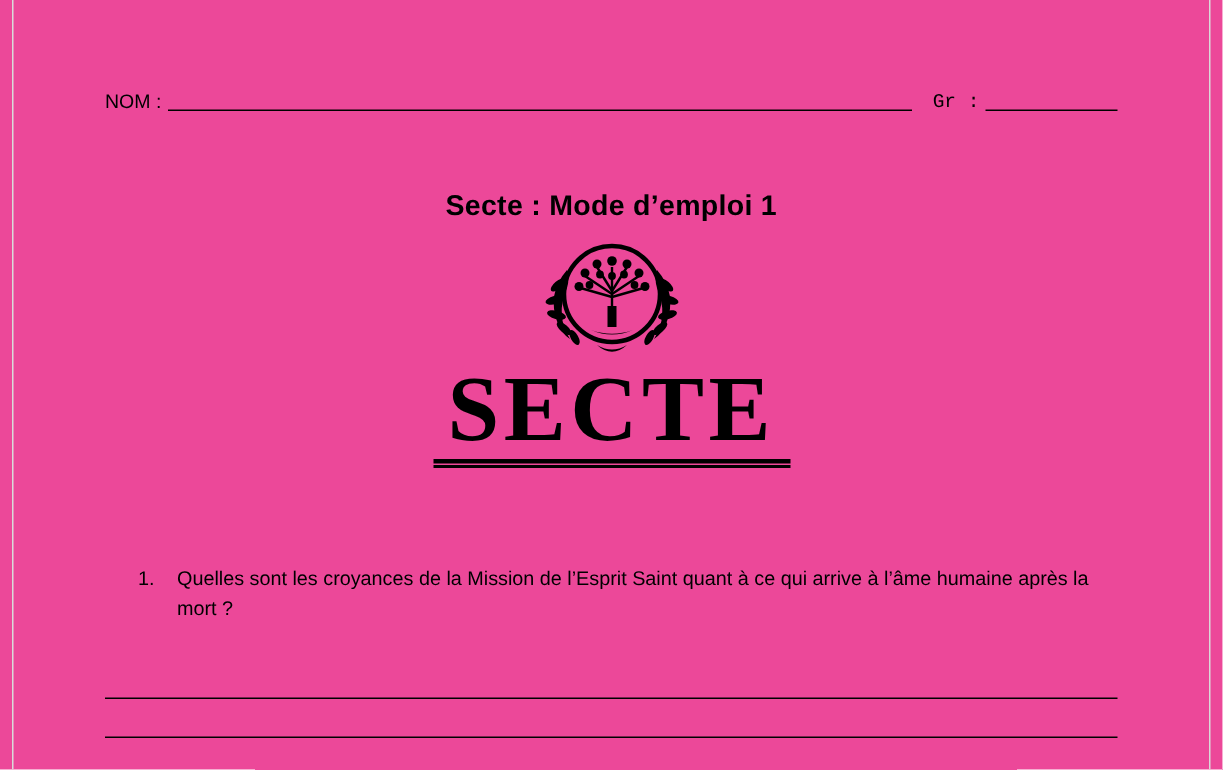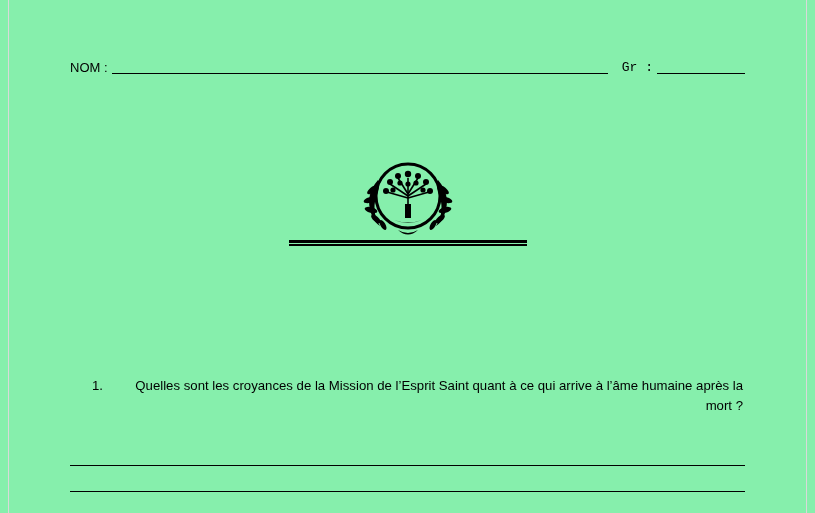--- a/index.html
+++ b/index.html
@@ -11,21 +11,21 @@
     width: 815px;
     height: 513px;
     overflow: hidden;
     font-family: "Liberation Sans", sans-serif;
     color: #000000;
   }
   .page {
     position: relative;
     width: 815px;
     height: 513px;
-    background: #86efac;
+    background: #ec4899;
     box-sizing: border-box;
   }
 
   
   .edge-rule {
     position: absolute;
     top: 0;
     width: 1px;
     height: 513px;
     background: #d9d9d9;
@@ -133,21 +133,20 @@
     font-size: 13.2px;
     line-height: 20px;
   }
   .q-num {
     width: 26px;
     flex: 0 0 26px;
   }
   .q-text {
     flex: 1 1 auto;
     padding-right: 2px;
-    text-align: right;
   }
 
   
   .answer-lines {
     position: absolute;
     top: 440px;
     left: 0;
     right: 0;
   }
   .answer-line {
@@ -165,20 +164,21 @@
 
   <div class="content">
 
     <div class="header-row">
       <span class="header-label">NOM :</span>
       <span class="header-blank"></span>
       <span class="header-label gr">Gr :</span>
       <span class="header-blank short"></span>
     </div>
 
+    <div class="doc-title">Secte : Mode d’emploi 1</div>
 
     <div class="logo-wrap">
       <svg class="logo-emblem" viewBox="0 0 108 78" aria-hidden="true">
 
         <circle cx="54" cy="36" r="32" fill="none" stroke="#000" stroke-width="3"></circle>
 
         <g fill="#000">
           <circle cx="54" cy="14" r="3.2"></circle>
           <circle cx="44" cy="16" r="3"></circle>
           <circle cx="64" cy="16" r="3"></circle>
@@ -220,20 +220,21 @@
           <ellipse cx="90" cy="30" rx="6" ry="2.6" transform="rotate(40 90 30)"></ellipse>
           <ellipse cx="92" cy="40" rx="6.5" ry="2.8" transform="rotate(15 92 40)"></ellipse>
           <ellipse cx="91" cy="50" rx="6.5" ry="2.8" transform="rotate(-15 91 50)"></ellipse>
           <ellipse cx="86" cy="59" rx="6" ry="2.6" transform="rotate(-40 86 59)"></ellipse>
           <ellipse cx="79" cy="65" rx="5.5" ry="2.5" transform="rotate(-60 79 65)"></ellipse>
         </g>
 
         <path d="M44 70 q10 6 20 0 q-10 9 -20 0 Z" fill="#000"></path>
       </svg>
 
+      <div class="logo-word">SECTE</div>
       <div class="logo-rule"></div>
       <div class="logo-rule bottom"></div>
     </div>
 
     <div class="question">
       <div class="q-num">1.</div>
       <div class="q-text">Quelles sont les croyances de la Mission de l’Esprit Saint quant à ce qui arrive à l’âme humaine après la mort ?</div>
     </div>
 
     <div class="answer-lines">

